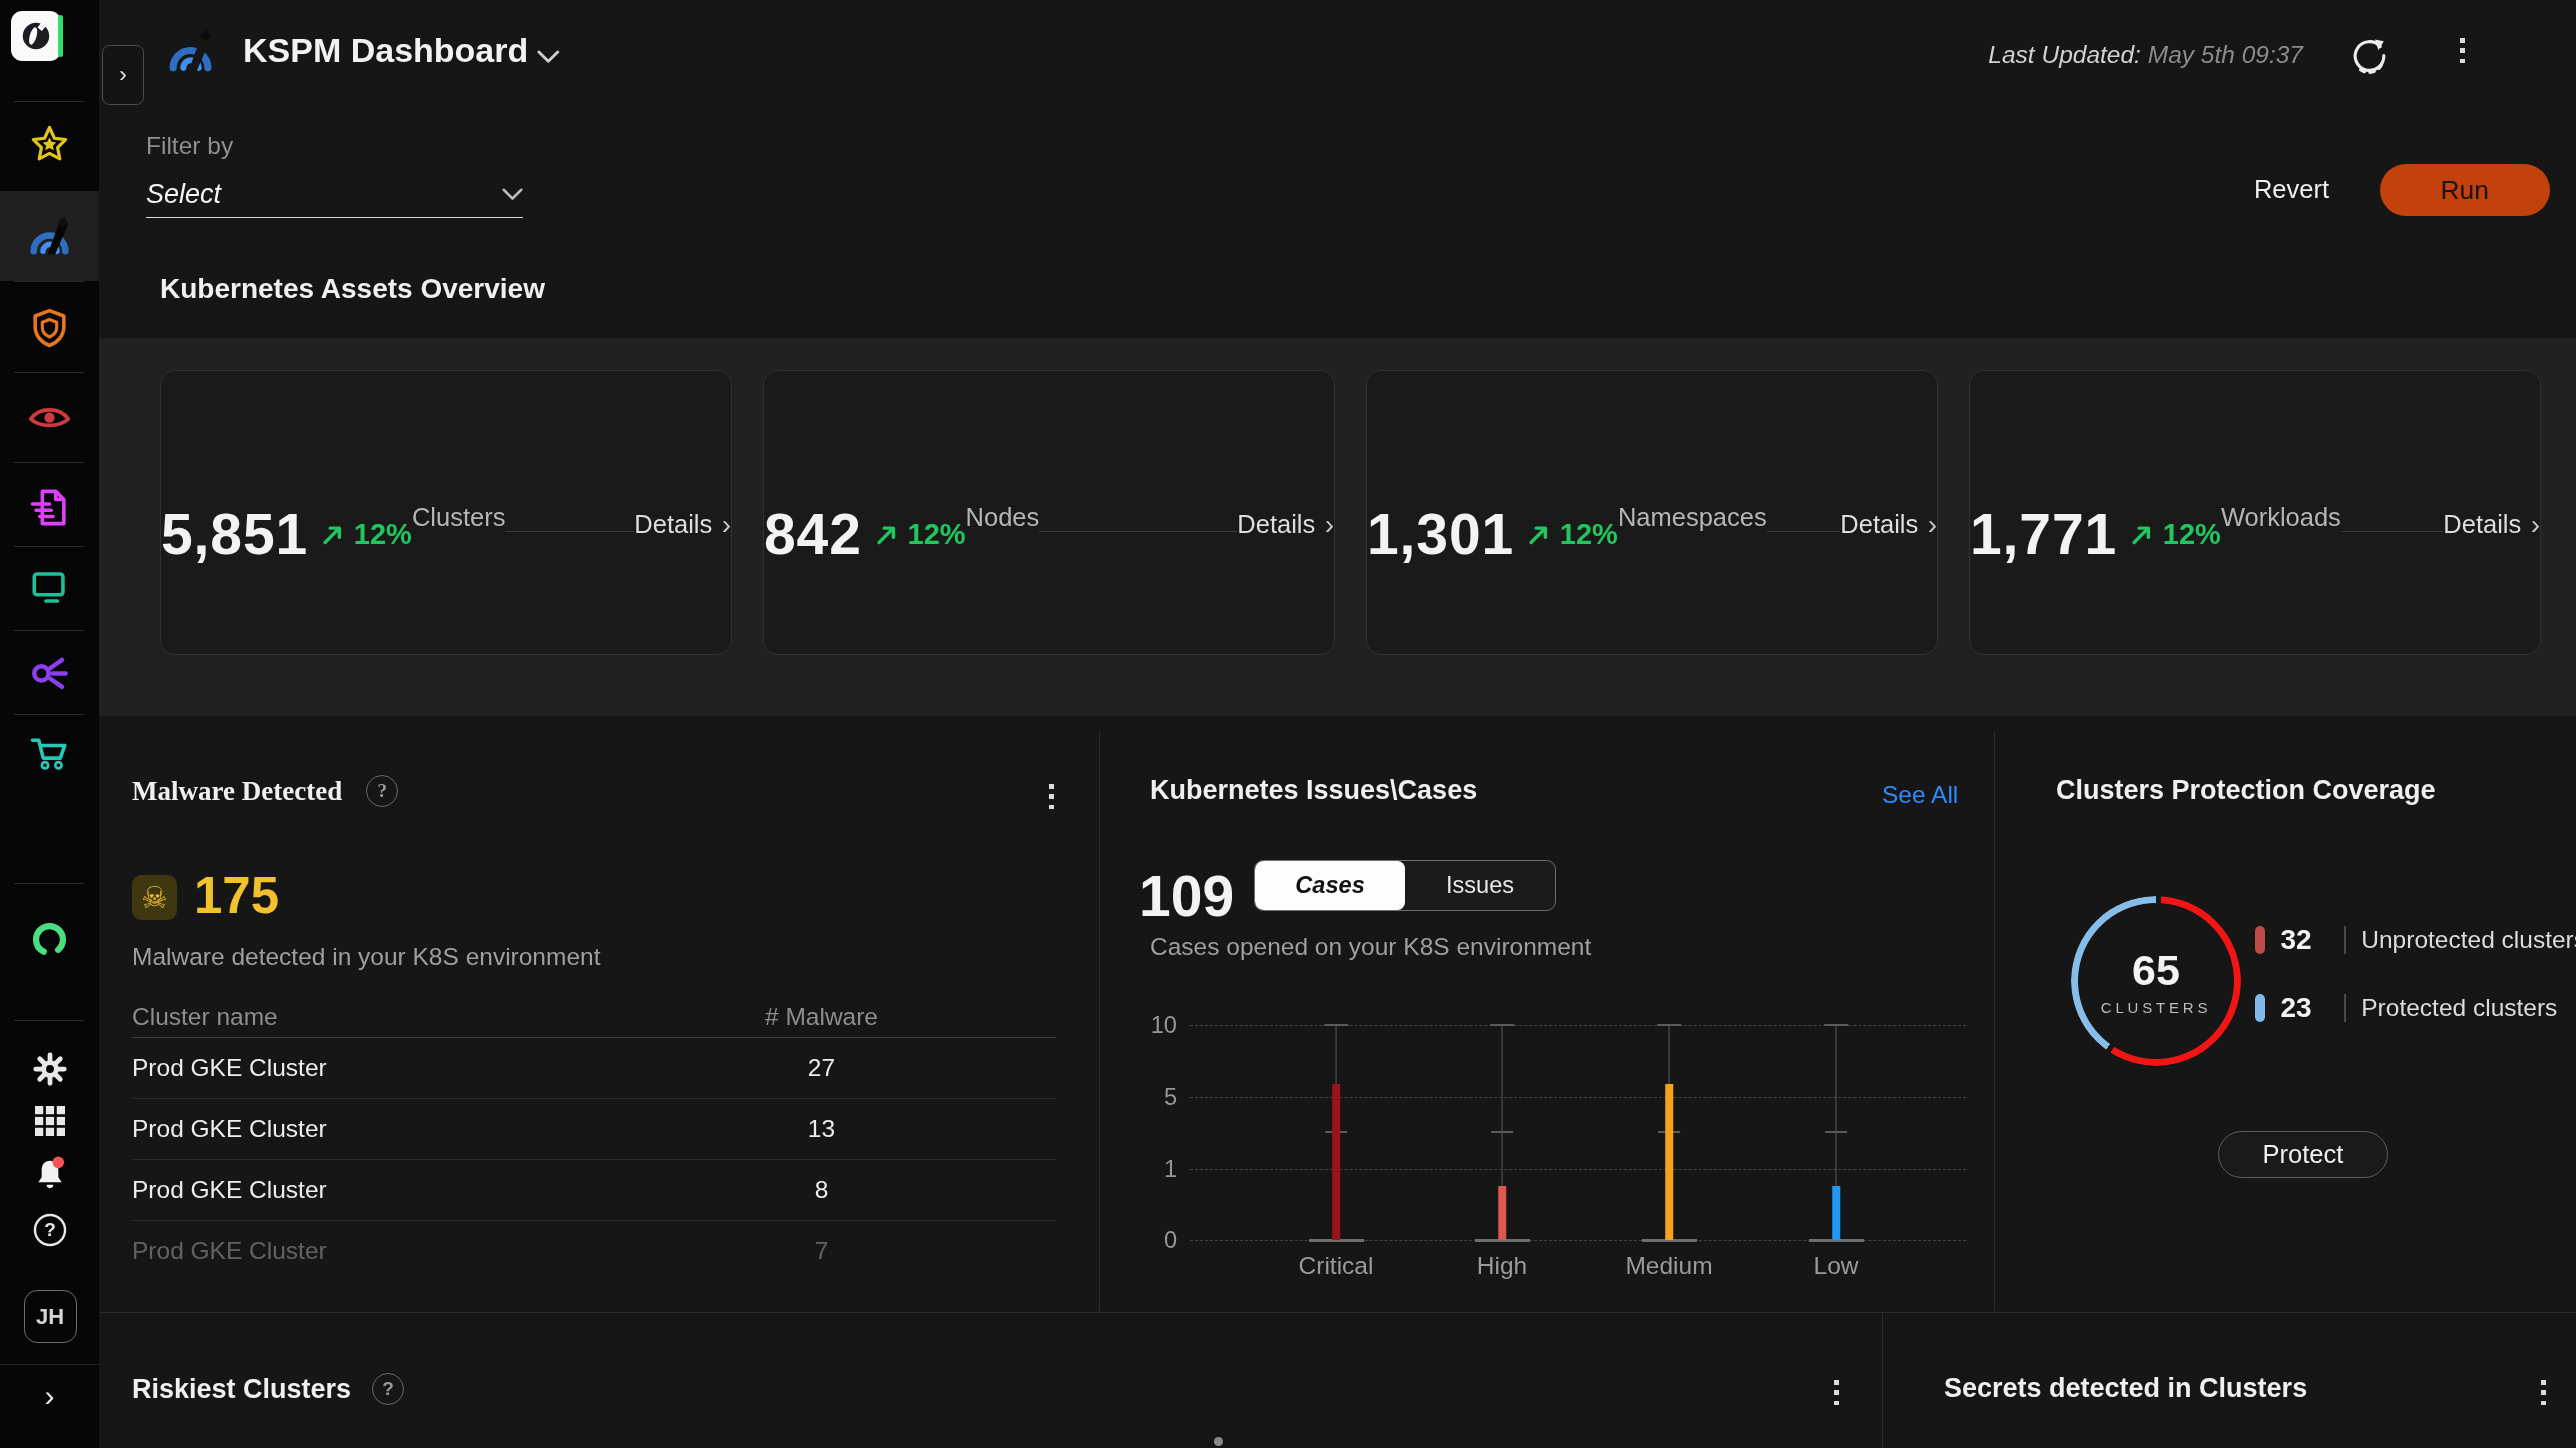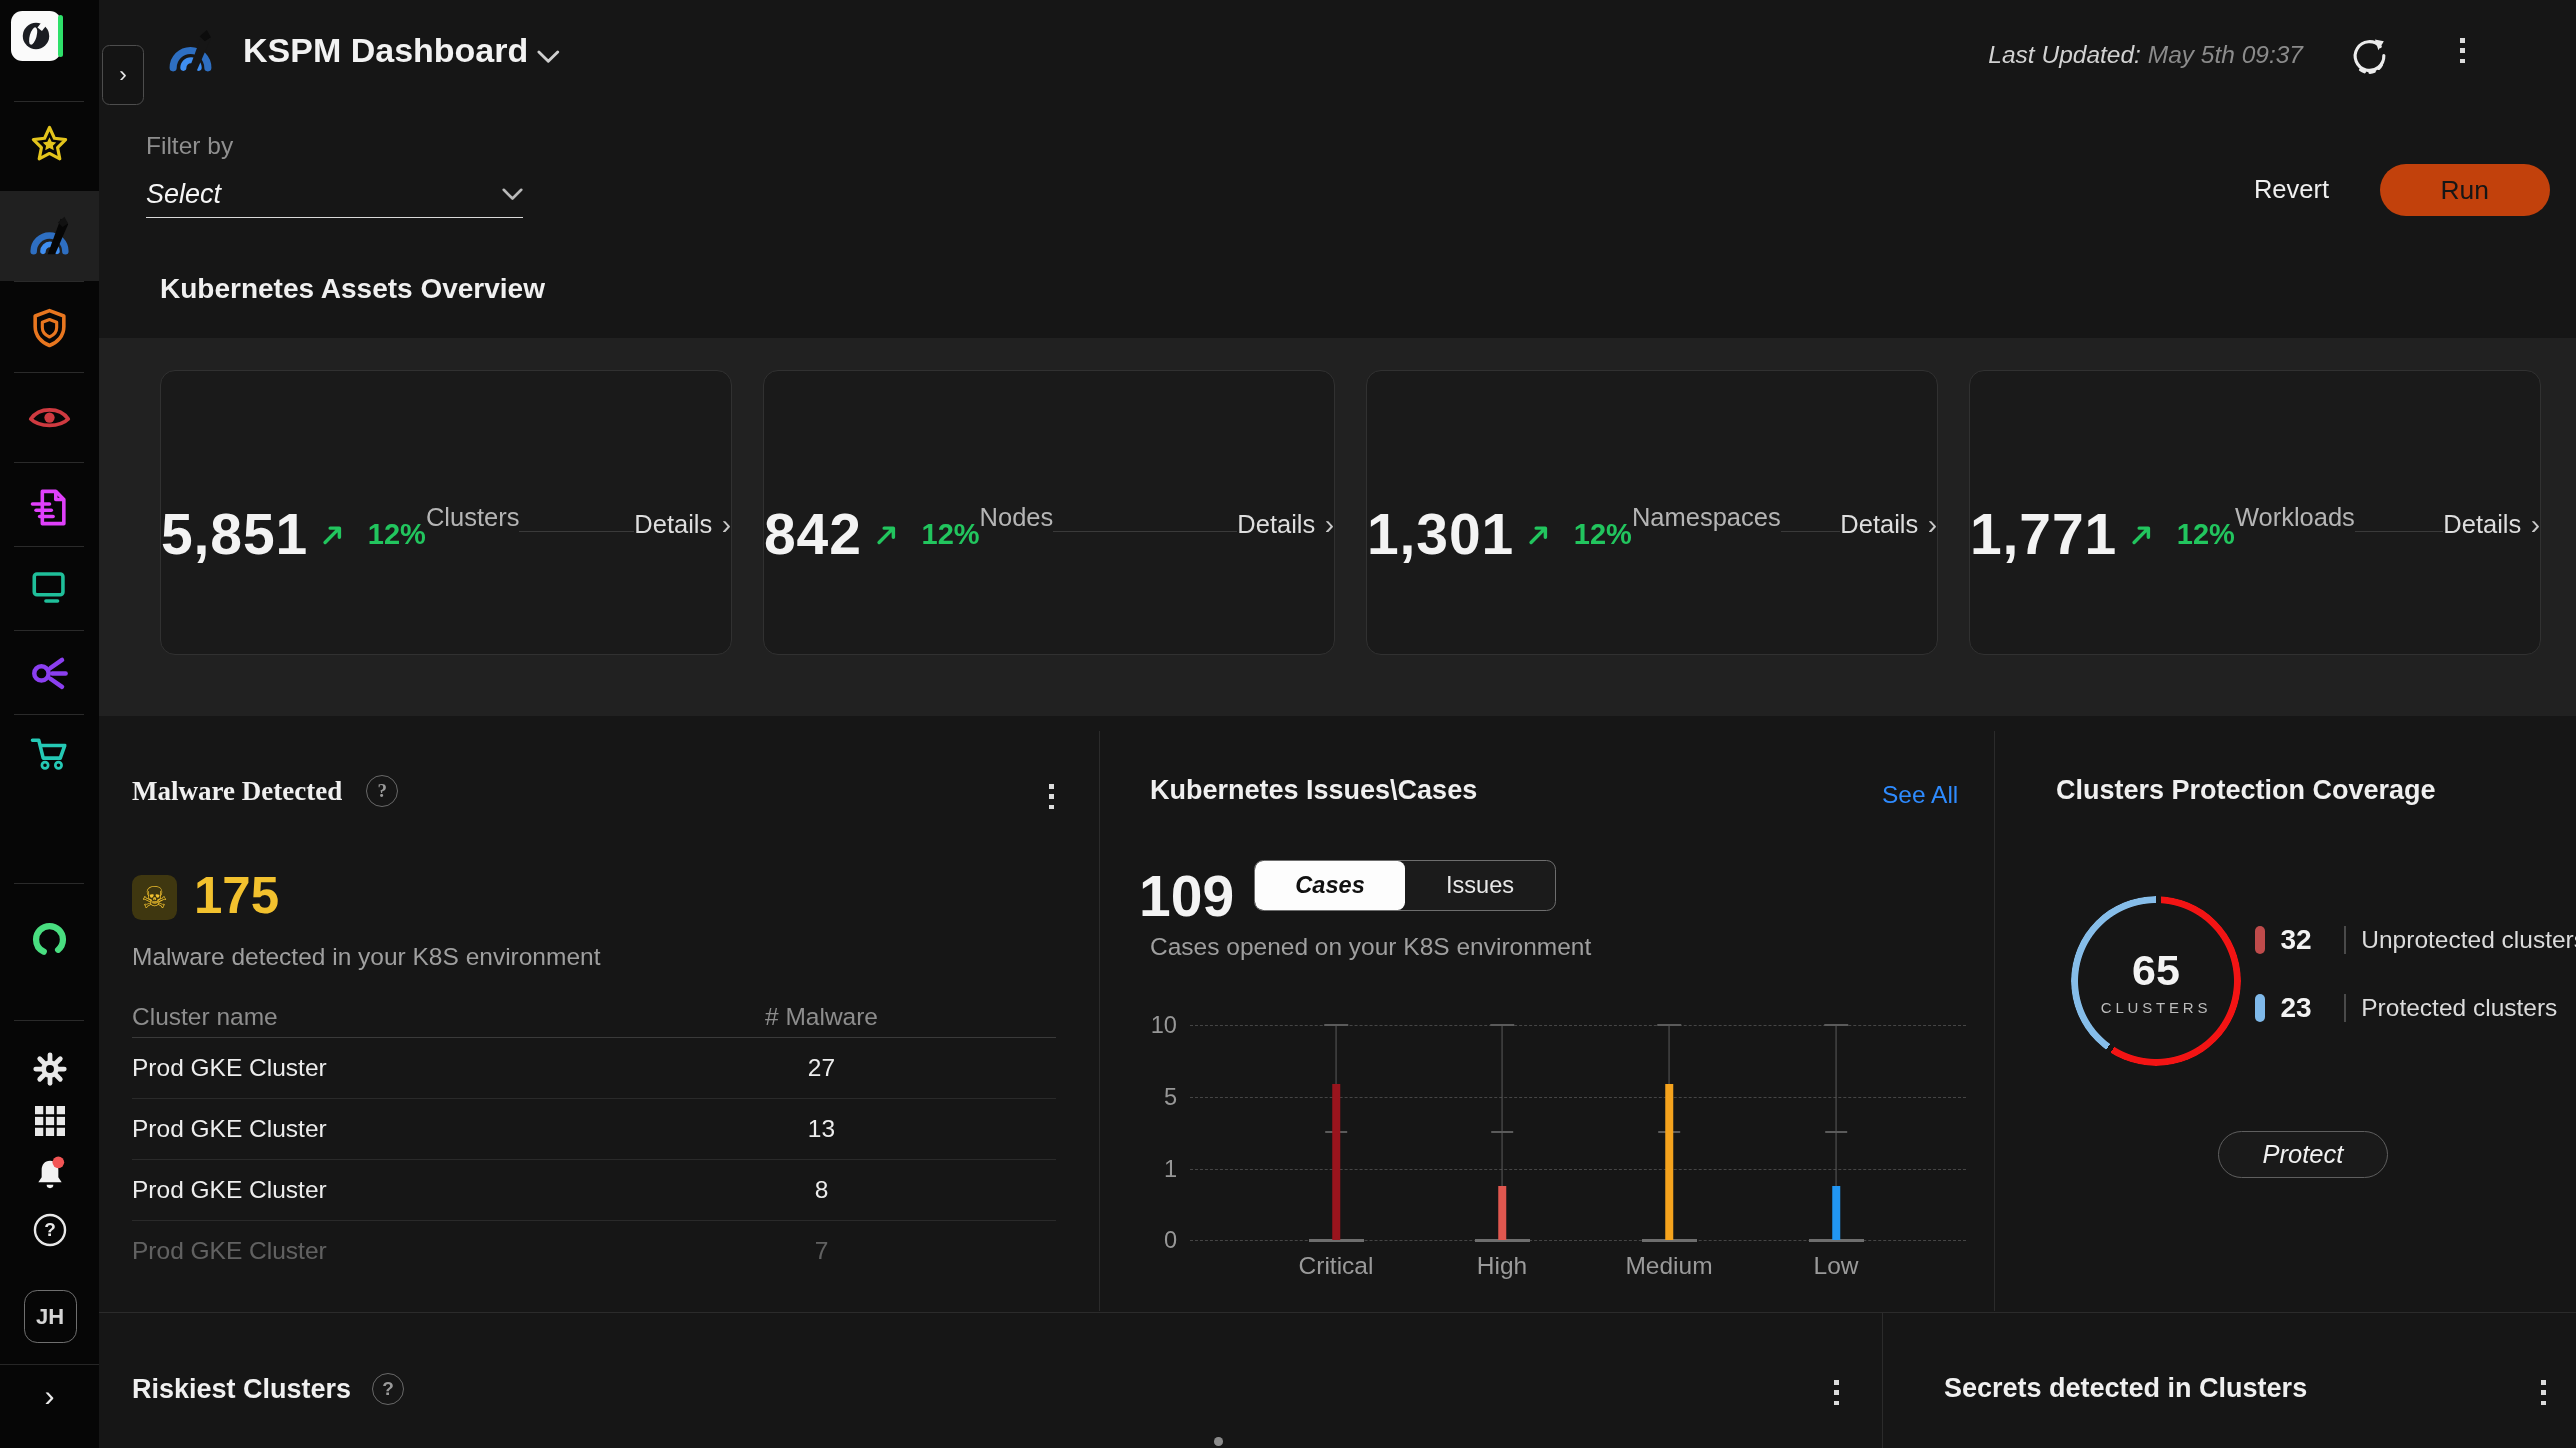--- a/index.html
+++ b/index.html
@@ -37,21 +37,21 @@
        display:flex;align-items:center;justify-content:center;font-size:26.4px;color:#161616;cursor:pointer;}
 
   
   .section-title{position:absolute;left:160px;top:273px;font-size:28px;font-weight:700;color:#f0f0f0;}
   .band{position:absolute;left:99px;top:338px;width:2477px;height:378px;background:#212121;}
   .cards{position:absolute;left:61px;top:32px;display:flex;gap:31px;}
   .card{width:570px;height:283px;background:#1a1a1a;border:0.9px solid #313131;border-radius:15px;
         display:flex;flex-direction:row;align-items:center;}
   .card .num-row{margin-top:43px;display:flex;align-items:center;gap:13.2px;}
   .card .num{font-size:57px;font-weight:700;color:#f3f3f3;letter-spacing:0.9px;}
-  .card .delta{display:flex;align-items:center;gap:22px;font-size:29px;font-weight:700;}
+  .card .delta{display:flex;align-items:center;gap:8px;font-size:29px;font-weight:700;}
   .card .label{margin-top:9.4px;font-size:25.5px;color:#b5b5b5;}
   .card .divider{margin-top:38px;width:481px;height:0.9px;background:#3a3a3a;}
   .card .details{margin-top:24.5px;font-size:25.5px;color:#dedede;cursor:pointer;display:flex;gap:9.4px;align-items:center;}
   .card .details .chev{font-size:28px;color:#c9c9c9;}
 
   
   .panel-title{font-size:27px;font-weight:700;color:#f0f0f0;}
   .help-circle{width:30px;height:30px;border:1.9px solid #686868;border-radius:50%;display:flex;align-items:center;
                justify-content:center;font-size:19px;font-weight:700;color:#9a9a9a;}
   .vdiv{position:absolute;width:0.9px;background:#2b2b2b;}
@@ -95,21 +95,21 @@
                 align-items:center;justify-content:center;pointer-events:none;}
   .donut-center .n{font-size:43px;font-weight:700;color:#f3f3f3;}
   .donut-center .l{margin-top:3.8px;font-size:15px;letter-spacing:3.8px;color:#bdbdbd;}
   .legend{position:absolute;left:2255px;top:924px;display:flex;flex-direction:column;gap:36px;}
   .legend .lrow{display:flex;align-items:center;gap:15px;}
   .legend .swatch{width:10.4px;height:28px;border-radius:5.7px;}
   .legend .lval{font-size:28px;font-weight:700;color:#f3f3f3;width:49px;}
   .legend .ldiv{width:1.9px;height:28px;background:#4a4a4a;}
   .legend .llabel{font-size:24.5px;color:#dcdcdc;white-space:nowrap;}
   .protect{position:absolute;left:2218px;top:1131px;width:168px;height:45px;border:1.9px solid #5f5f5f;border-radius:24.5px;
-           background:#1a1a1a;display:flex;align-items:center;justify-content:center;font-size:25.5px;color:#f0f0f0;cursor:pointer;font-style:italic;}
+           background:#1a1a1a;display:flex;align-items:center;justify-content:center;font-size:25.5px;color:#f0f0f0;cursor:pointer;}
 
   .dot-ind{position:absolute;left:1214px;top:1437px;width:8.5px;height:8.5px;border-radius:50%;background:#8a8a8a;}
 </style>
 </head>
 <body>
 
 <div class="app">
 
   <div class="sidebar">
     <div class="logo-box">

